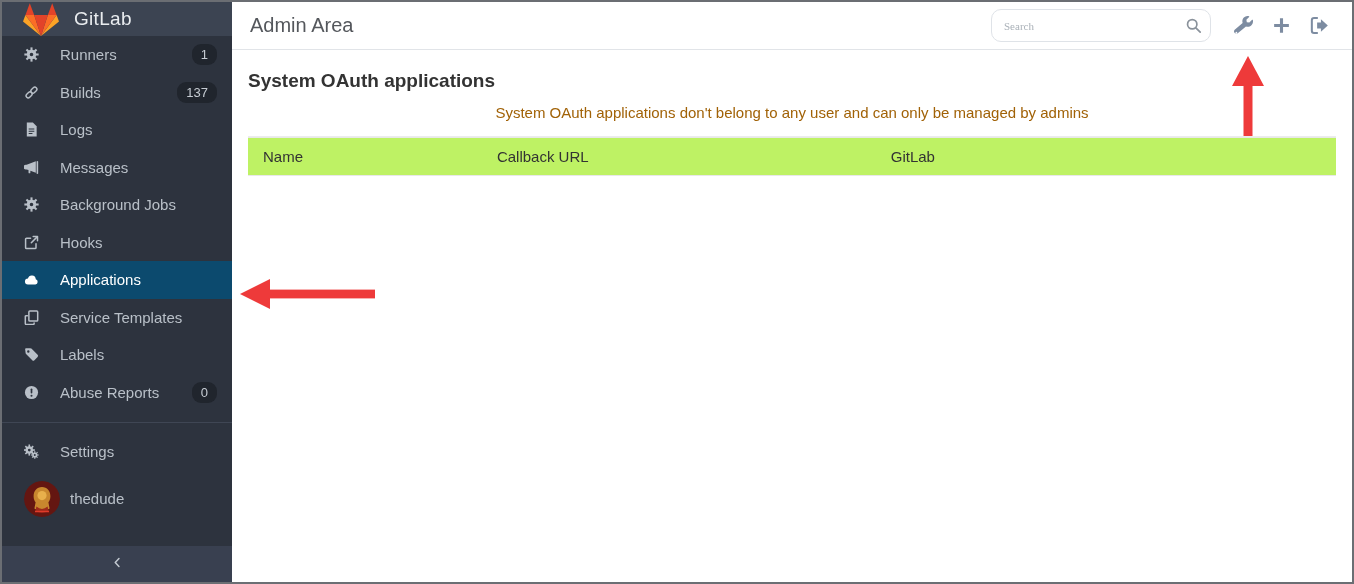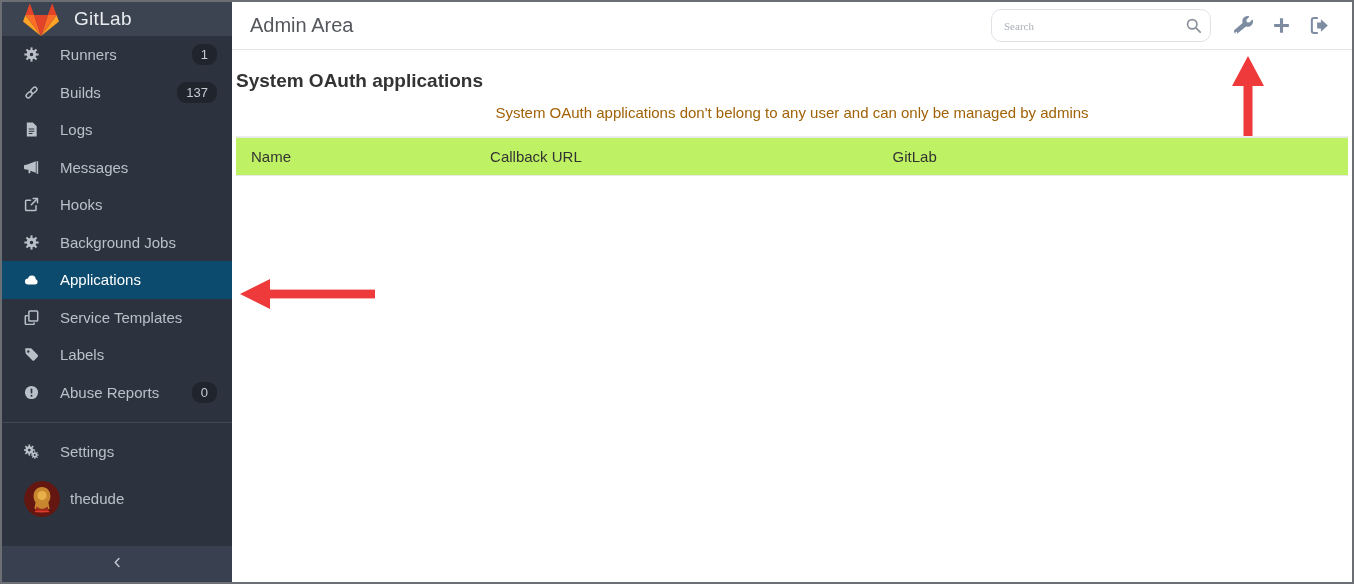--- a/index.html
+++ b/index.html
@@ -36,21 +36,21 @@
   .page-title { font-size:20px; font-weight:400; color:#54575c; }
   .header-right { margin-left:auto; display:flex; align-items:center; }
   .search-box { position:relative; width:220px; margin-right:13px; }
   .search-box input { width:100%; height:33px; border:1px solid #dfe3e8; border-radius:10px; padding:0 34px 0 12px; font-size:11px; color:#333; outline:none; font-family:Liberation Serif, serif; }
   .search-box input::placeholder { color:#aab1b8; }
   .search-glyph { position:absolute; right:9px; top:8px; width:17px; height:17px; color:#8a929b; pointer-events:none; }
   .search-glyph svg { width:17px; height:17px; }
   .action-icon { width:38px; height:33px; display:flex; align-items:center; justify-content:center; color:#7d8ca1; cursor:pointer; }
   .action-icon svg { width:19px; height:19px; }
 
-  .page-body { padding:14px 4px; }
+  .page-body { padding:14px 16px; }
   .section-heading { font-size:19px; font-weight:700; color:#333; margin-top:6px; }
   .section-description { font-size:15px; color:#a16207; margin-top:12px;text-align:center; }
   .section-rule { border:none; border-top:1px solid #ececec; margin-top:15px; }
   .btn-green { margin-top:20px; display:inline-block; background:#32a852; border:1px solid #2c9748; color:#fff; font-size:15px; padding:8px 16px; border-radius:3px; cursor:pointer; font-family:"Liberation Sans",sans-serif; }
 
   .table-head { display:flex; background:#bef264; border-top:1px solid #e8e8e8; border-bottom:1px solid #e8e8e8; font-size:15px; color:#333;justify-content:flex-end; }
   .table-head .th { padding:10px 15px; }
   .table-head .th:nth-child(1) { width:21.5%; }
   .table-head .th:nth-child(2) { width:36.2%; }
   .table-head .th:nth-child(3) { flex:1; }
@@ -123,45 +123,45 @@
           <span class="nav-icon">
             <svg viewBox="0 0 16 16" fill="currentColor">
               <path d="M12.6 1.2 2.8 5H2a2.5 2.5 0 0 0 0 5h.8l2 .7v2.5a1 1 0 0 0 2 0v-1.8l5.8 2.2z"></path>
               <rect x="13.4" y="1" width="1.7" height="14" rx="0.85"></rect>
             </svg>
           </span>
           <span class="nav-label">Messages</span>
         </div>
         <div class="nav-item">
           <span class="nav-icon">
-            <svg viewBox="0 0 16 16" fill="none" stroke="currentColor" stroke-width="1.6" stroke-linecap="round" stroke-linejoin="round">
-              <path d="M12.8 9.2v4.3a1 1 0 0 1-1 1H2.7a1 1 0 0 1-1-1V4.4a1 1 0 0 1 1-1H7"></path>
-              <path d="M9.8 1.6h4.6v4.6"></path>
-              <path d="M7.8 8.2 14 2"></path>
-            </svg>
-          </span>
-          <span class="nav-label">Hooks</span>
-        </div>
-        <div class="nav-item">
-          <span class="nav-icon">
             <svg viewBox="0 0 16 16" fill="currentColor">
               <g fill="currentColor">
                 <rect x="6.9" y="0.4" width="2.2" height="3.6" transform="rotate(0 8 8)"></rect>
                 <rect x="6.9" y="0.4" width="2.2" height="3.6" transform="rotate(45 8 8)"></rect>
                 <rect x="6.9" y="0.4" width="2.2" height="3.6" transform="rotate(90 8 8)"></rect>
                 <rect x="6.9" y="0.4" width="2.2" height="3.6" transform="rotate(135 8 8)"></rect>
                 <rect x="6.9" y="0.4" width="2.2" height="3.6" transform="rotate(180 8 8)"></rect>
                 <rect x="6.9" y="0.4" width="2.2" height="3.6" transform="rotate(225 8 8)"></rect>
                 <rect x="6.9" y="0.4" width="2.2" height="3.6" transform="rotate(270 8 8)"></rect>
                 <rect x="6.9" y="0.4" width="2.2" height="3.6" transform="rotate(315 8 8)"></rect>
                 <path fill-rule="evenodd" d="M8 2.9a5.1 5.1 0 1 0 0 10.2A5.1 5.1 0 0 0 8 2.9zm0 3.2a1.9 1.9 0 1 1 0 3.8 1.9 1.9 0 0 1 0-3.8z"></path>
               </g>
             </svg>
           </span>
           <span class="nav-label">Background Jobs</span>
+        </div>
+        <div class="nav-item">
+          <span class="nav-icon">
+            <svg viewBox="0 0 16 16" fill="none" stroke="currentColor" stroke-width="1.6" stroke-linecap="round" stroke-linejoin="round">
+              <path d="M12.8 9.2v4.3a1 1 0 0 1-1 1H2.7a1 1 0 0 1-1-1V4.4a1 1 0 0 1 1-1H7"></path>
+              <path d="M9.8 1.6h4.6v4.6"></path>
+              <path d="M7.8 8.2 14 2"></path>
+            </svg>
+          </span>
+          <span class="nav-label">Hooks</span>
         </div>
         <div class="nav-item active">
           <span class="nav-icon">
             <svg viewBox="0 0 16 16" fill="currentColor">
               <path d="M4.2 13.2a3.2 3.2 0 0 1 0-6.4 4.3 4.3 0 0 1 8.4 0.8 2.9 2.9 0 0 1-0.4 5.6z"></path>
             </svg>
           </span>
           <span class="nav-label">Applications</span>
         </div>
         <div class="nav-item">

